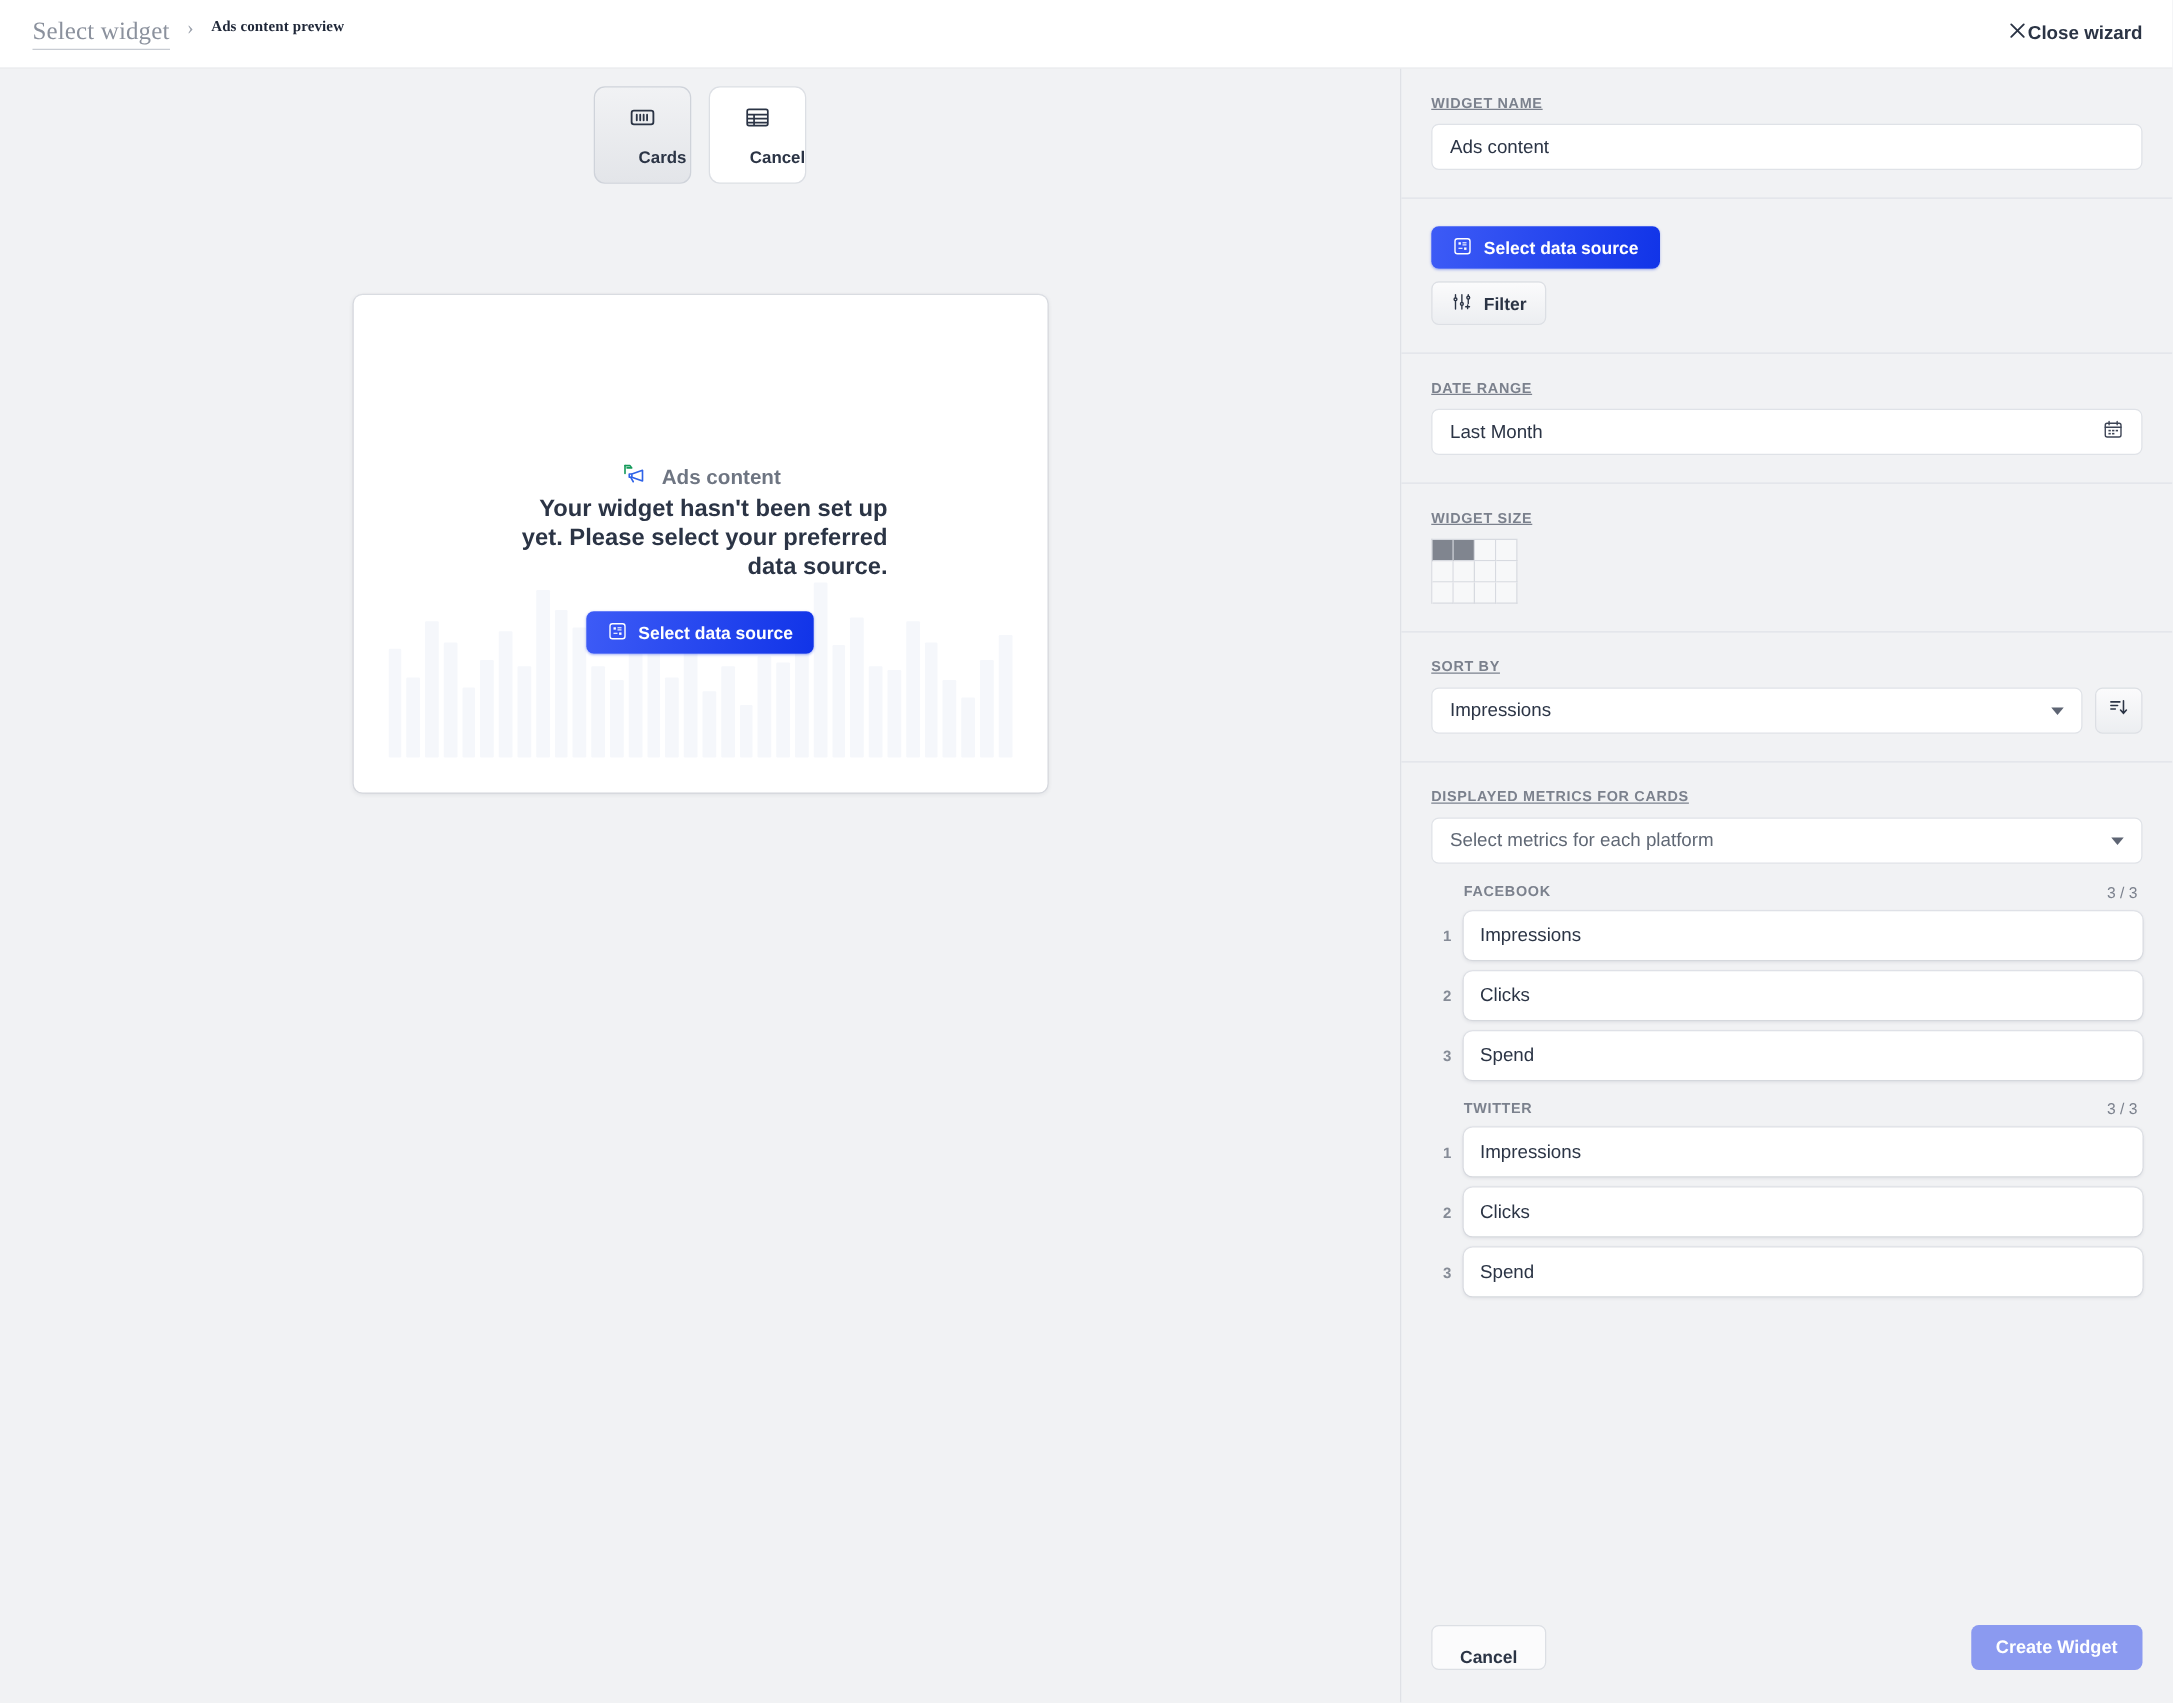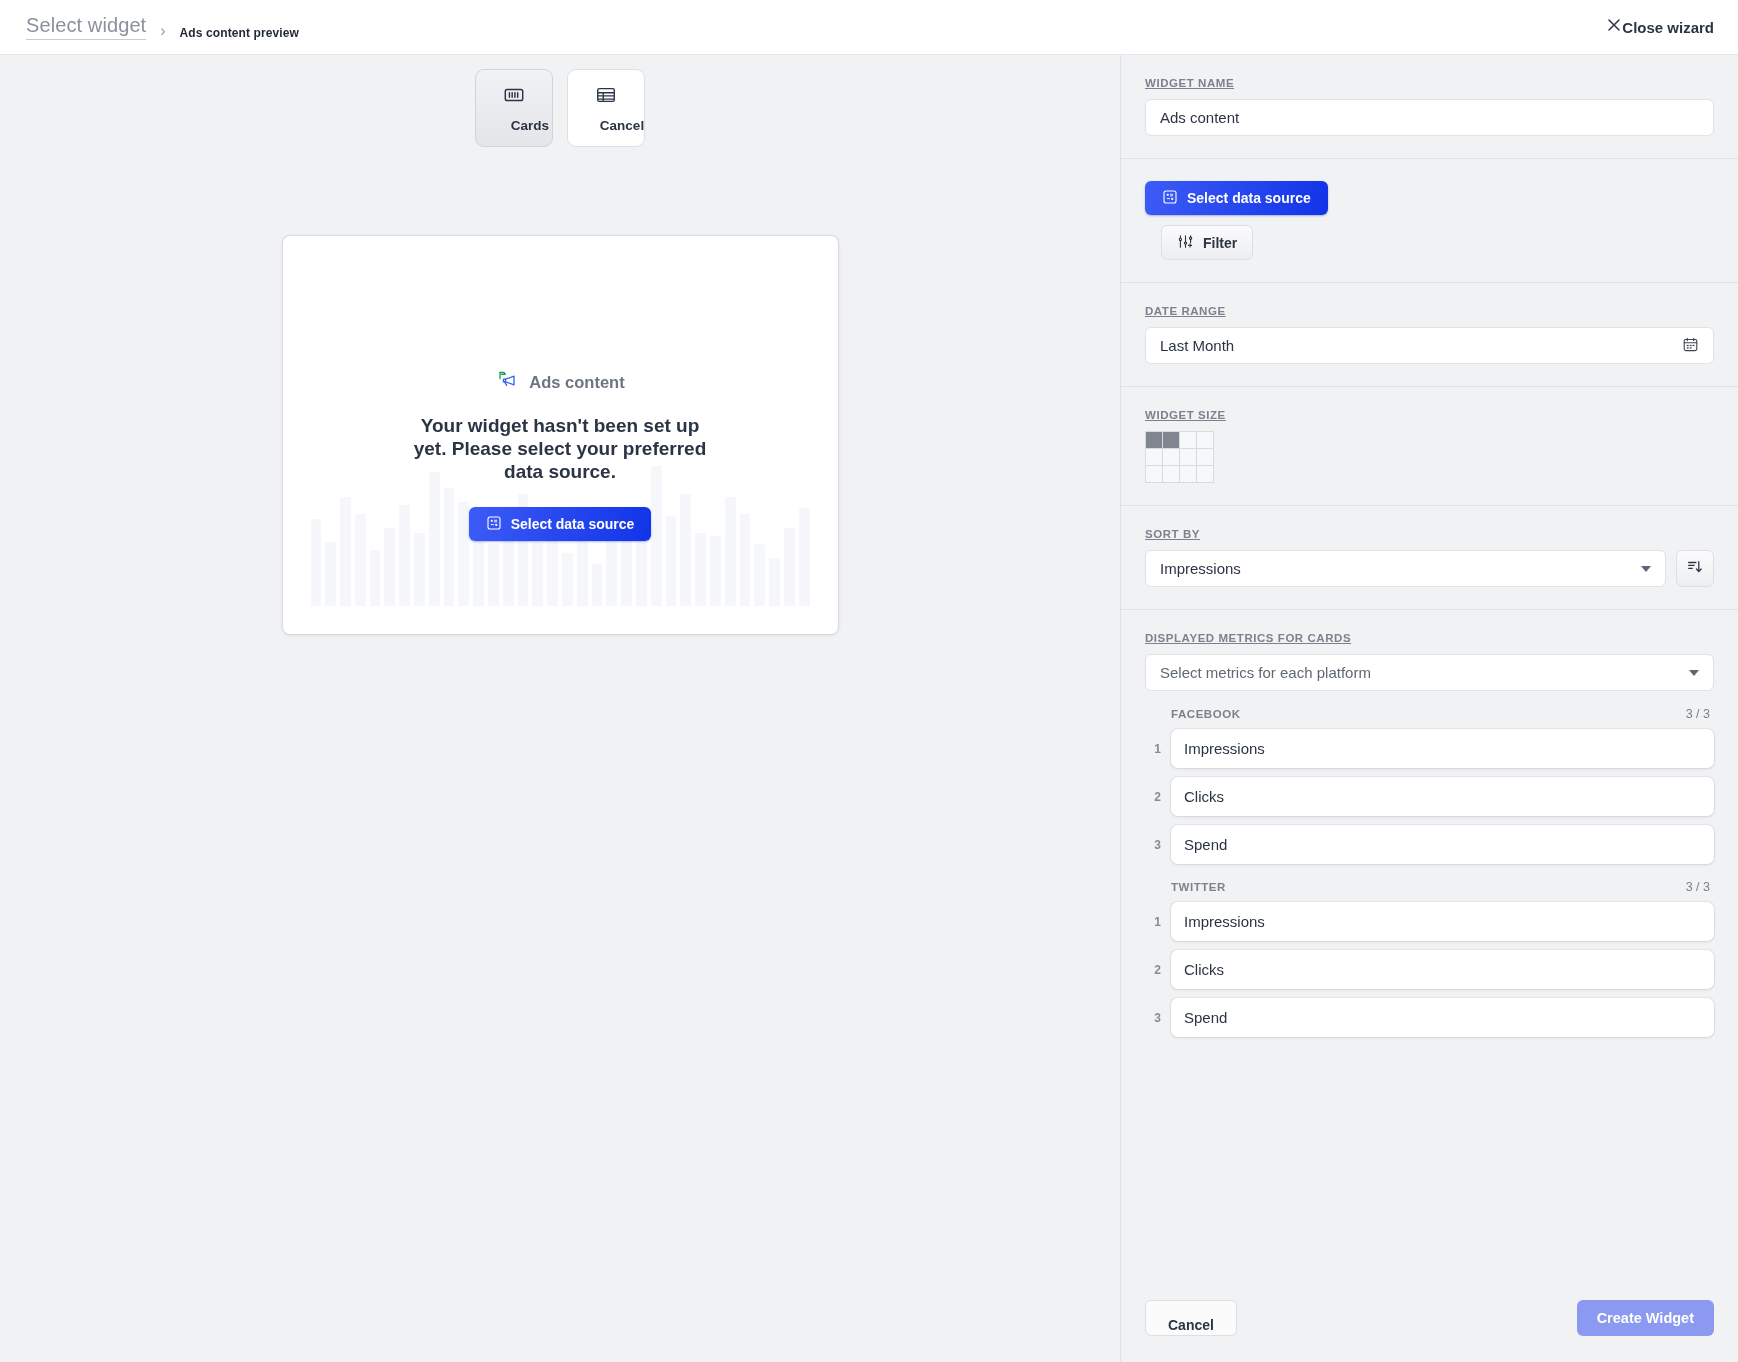--- a/index.html
+++ b/index.html
@@ -14,21 +14,21 @@
 
   
   .topbar {
     height: 55px; flex: 0 0 55px;
     background: #ffffff;
     border-bottom: 1px solid #e3e5e9;
     display: flex; align-items: center;
     padding: 0 26px 0 26px;
     position: relative;
   }
-  .crumbs { display: flex; align-items: flex-end; gap: 14px; }
+  .crumbs { display: flex; align-items: flex-start; gap: 14px; font-family: Liberation Serif, serif; }
   .crumb-link {
     font-size: 20px; color: #8b919d; letter-spacing: .1px;
     border-bottom: 1px solid #c8ccd3; padding-bottom: 2px; cursor: pointer;
   }
   .crumb-sep { color: #9aa0ab; font-size: 16px; }
   .crumb-current { font-size: 12px; font-weight: 700; color: #1f2738; letter-spacing: .1px; }
   .close-wizard {
     position: absolute; right: 24px; top: 50%; transform: translateY(-50%);
     display: flex; align-items: center; cursor: pointer;
   }
@@ -64,21 +64,21 @@
   .bars { position: absolute; left: 28px; right: 28px; bottom: 28px; height: 140px;
           display: flex; align-items: flex-end; gap: 4px; }
   .bars i { flex: 1; background: #f5f7fb; border-radius: 1px; display: block; }
   .card-inner {
     position: absolute; inset: 0; display: flex; flex-direction: column;
     align-items: center; justify-content: flex-start; padding-top: 132px;
   }
   .card-head { display: flex; align-items: center; gap: 10px; }
   .card-head .ttl { font-size: 16.5px; font-weight: 700; color: #6e7582; }
   .card-msg {
-    margin-top: 19px; width: 300px; text-align: center;
+    width: 300px; text-align: right;
     font-size: 19px; font-weight: 700; line-height: 1.2; color: #2b3445;
   }
   .btn-primary {
     margin-top: 24px;
     background: linear-gradient(100deg,#3d5bf6 0%, #1134e8 100%);
     color: #fff; border: none; border-radius: 6px;
     height: 34px; padding: 0 17px;
     display: inline-flex; align-items: center; gap: 9px;
     font-size: 14px; font-weight: 700; cursor: pointer;
     box-shadow: 0 1px 2px rgba(17,52,232,.35);
@@ -112,21 +112,20 @@
     border-top: 6px solid #5d6473; margin-left: 8px;
   }
   .btn-row { display: flex; flex-direction: column; align-items: flex-start; gap: 10px; }
   .btn-ghost {
     height: 35px; padding: 0 15px; border-radius: 6px;
     background: linear-gradient(180deg,#fbfbfc 0%,#eceef1 100%);
     border: 1px solid #dcdfe4; color: #2b3445;
     font-size: 14px; font-weight: 700; cursor: pointer;
     display: inline-flex; align-items: center; gap: 9px;
     font-family: "Liberation Sans", sans-serif;
-    margin-left: 16px;
   }
   .sizegrid { display: grid; grid-template-columns: repeat(4, 17px); grid-template-rows: repeat(3, 17px);
               border-left: 1px solid #d7dae0; border-top: 1px solid #d7dae0; width: max-content; }
   .sizegrid span { border-right: 1px solid #d7dae0; border-bottom: 1px solid #d7dae0; background: #f7f8f9; }
   .sizegrid span.on { background: #80858f; }
 
   .sortrow { display: flex; gap: 10px; align-items: center; }
   .sortrow .field { flex: 1; }
   .icon-btn {
     width: 38px; height: 37px; border-radius: 6px; flex: 0 0 38px;

